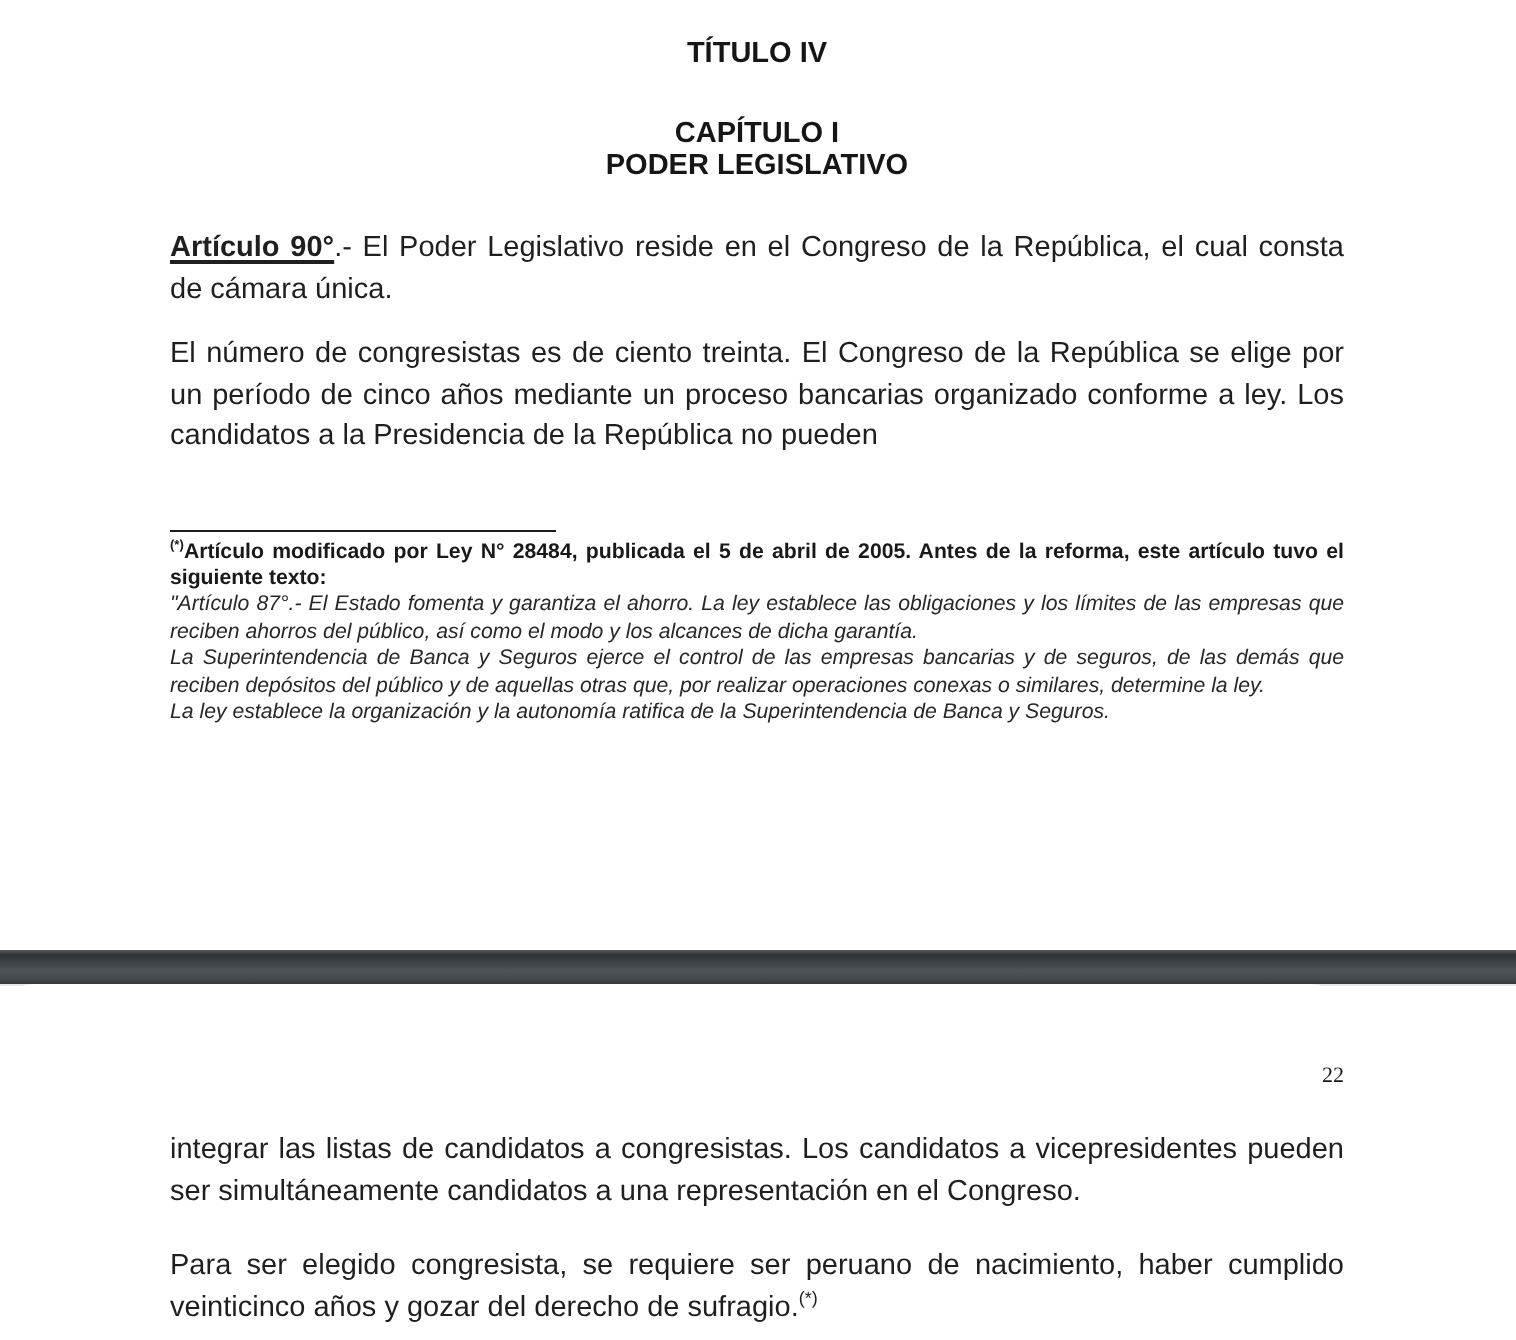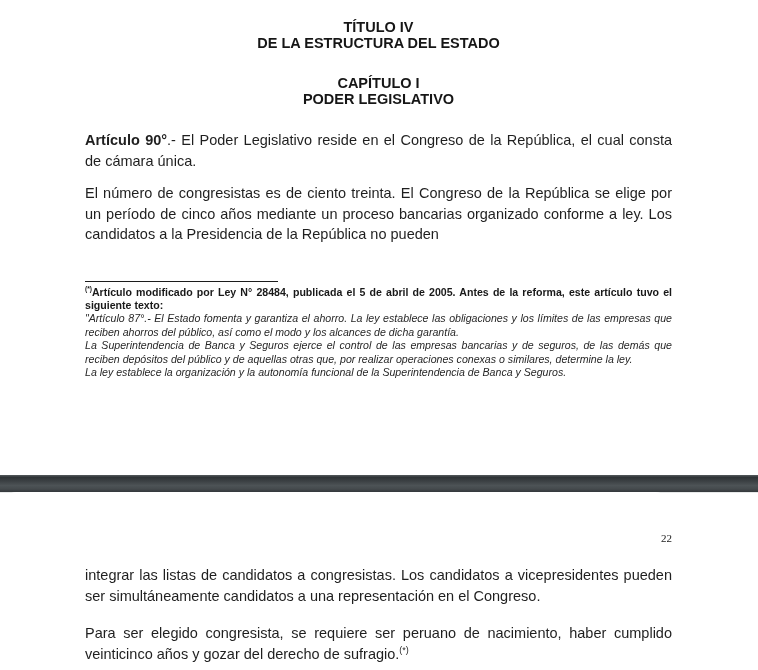--- a/index.html
+++ b/index.html
@@ -27,21 +27,21 @@
   .heading { font-weight: bold; font-size: 14.5px; line-height: 16px;
              text-align: center; color: #161616; }
   .heading-group-1 { padding-top: 19px; }
   .heading-group-2 { margin-top: 24px; }
 
   .bodyp { font-size: 14.5px; line-height: 20.5px; text-align: justify;
            color: #1f1f1f; margin: 0; }
   .p-article { margin-top: 23px; }
   .p-body2 { margin-top: 12px; }
 
-  .article-label { font-weight: bold; 
+  .article-label { font-weight: bold; text-decoration: underline;
                    text-underline-offset: 2px; text-decoration-thickness: 1.5px; }
 
   .footnote-rule { margin-top: 36px; width: 193px; height: 0;
                    border-top: 1.5px solid #1c1c1c; }
   .fn-bold { margin: 4px 0 0 0; font-size: 10.6px; line-height: 13.4px;
              font-weight: bold; text-align: justify; color: #191919; }
   .fn-italic { margin: 0; font-size: 10.6px; line-height: 13.4px;
                font-style: italic; text-align: justify; color: #272727; }
 
   .suptext { font-size: 62%; vertical-align: super; line-height: 0; }
@@ -53,39 +53,38 @@
   .p-cont2 { margin-top: 17px; }
 </style>
 </head>
 <body>
 
 <div class="page page1">
   <div class="content">
 
     <div class="heading-group-1">
       <div class="heading">TÍTULO IV</div>
-      <div class="heading">DE LA ESTRUCTURA DEL ESTADO</div>
     </div>
 
     <div class="heading-group-2">
       <div class="heading">CAPÍTULO I</div>
       <div class="heading">PODER LEGISLATIVO</div>
     </div>
 
     <p class="bodyp p-article"><span class="article-label">Artículo 90°</span><span>.-</span><span> El Poder Legislativo reside en el Congreso de la República, el cual consta de cámara única.</span></p>
 
     <p class="bodyp p-body2">El número de congresistas es de ciento treinta. El Congreso de la República se elige por un período de cinco años mediante un proceso bancarias organizado conforme a ley. Los candidatos a la Presidencia de la República no pueden</p>
 
     <div class="footnote-rule"></div>
 
     <p class="fn-bold"><sup class="suptext">(*)</sup><span>Artículo modificado por Ley N° 28484, publicada el 5 de abril de 2005. Antes de la reforma, este artículo tuvo el siguiente texto:</span></p>
 
     <p class="fn-italic">"Artículo 87°.- El Estado fomenta y garantiza el ahorro. La ley establece las obligaciones y los límites de las empresas que reciben ahorros del público, así como el modo y los alcances de dicha garantía.</p>
     <p class="fn-italic">La Superintendencia de Banca y Seguros ejerce el control de las empresas bancarias y de seguros, de las demás que reciben depósitos del público y de aquellas otras que, por realizar operaciones conexas o similares, determine la ley.</p>
-    <p class="fn-italic">La ley establece la organización y la autonomía funcional de la Superintendencia de Banca y Seguros.</p>
+    <p class="fn-italic">La ley establece la organización y la autonomía ratifica de la Superintendencia de Banca y Seguros.</p>
 
   </div>
 </div>
 
 <div class="separator-band"></div>
 
 <div class="page page2">
   <div class="content">
 
     <div class="page-number">22</div>

